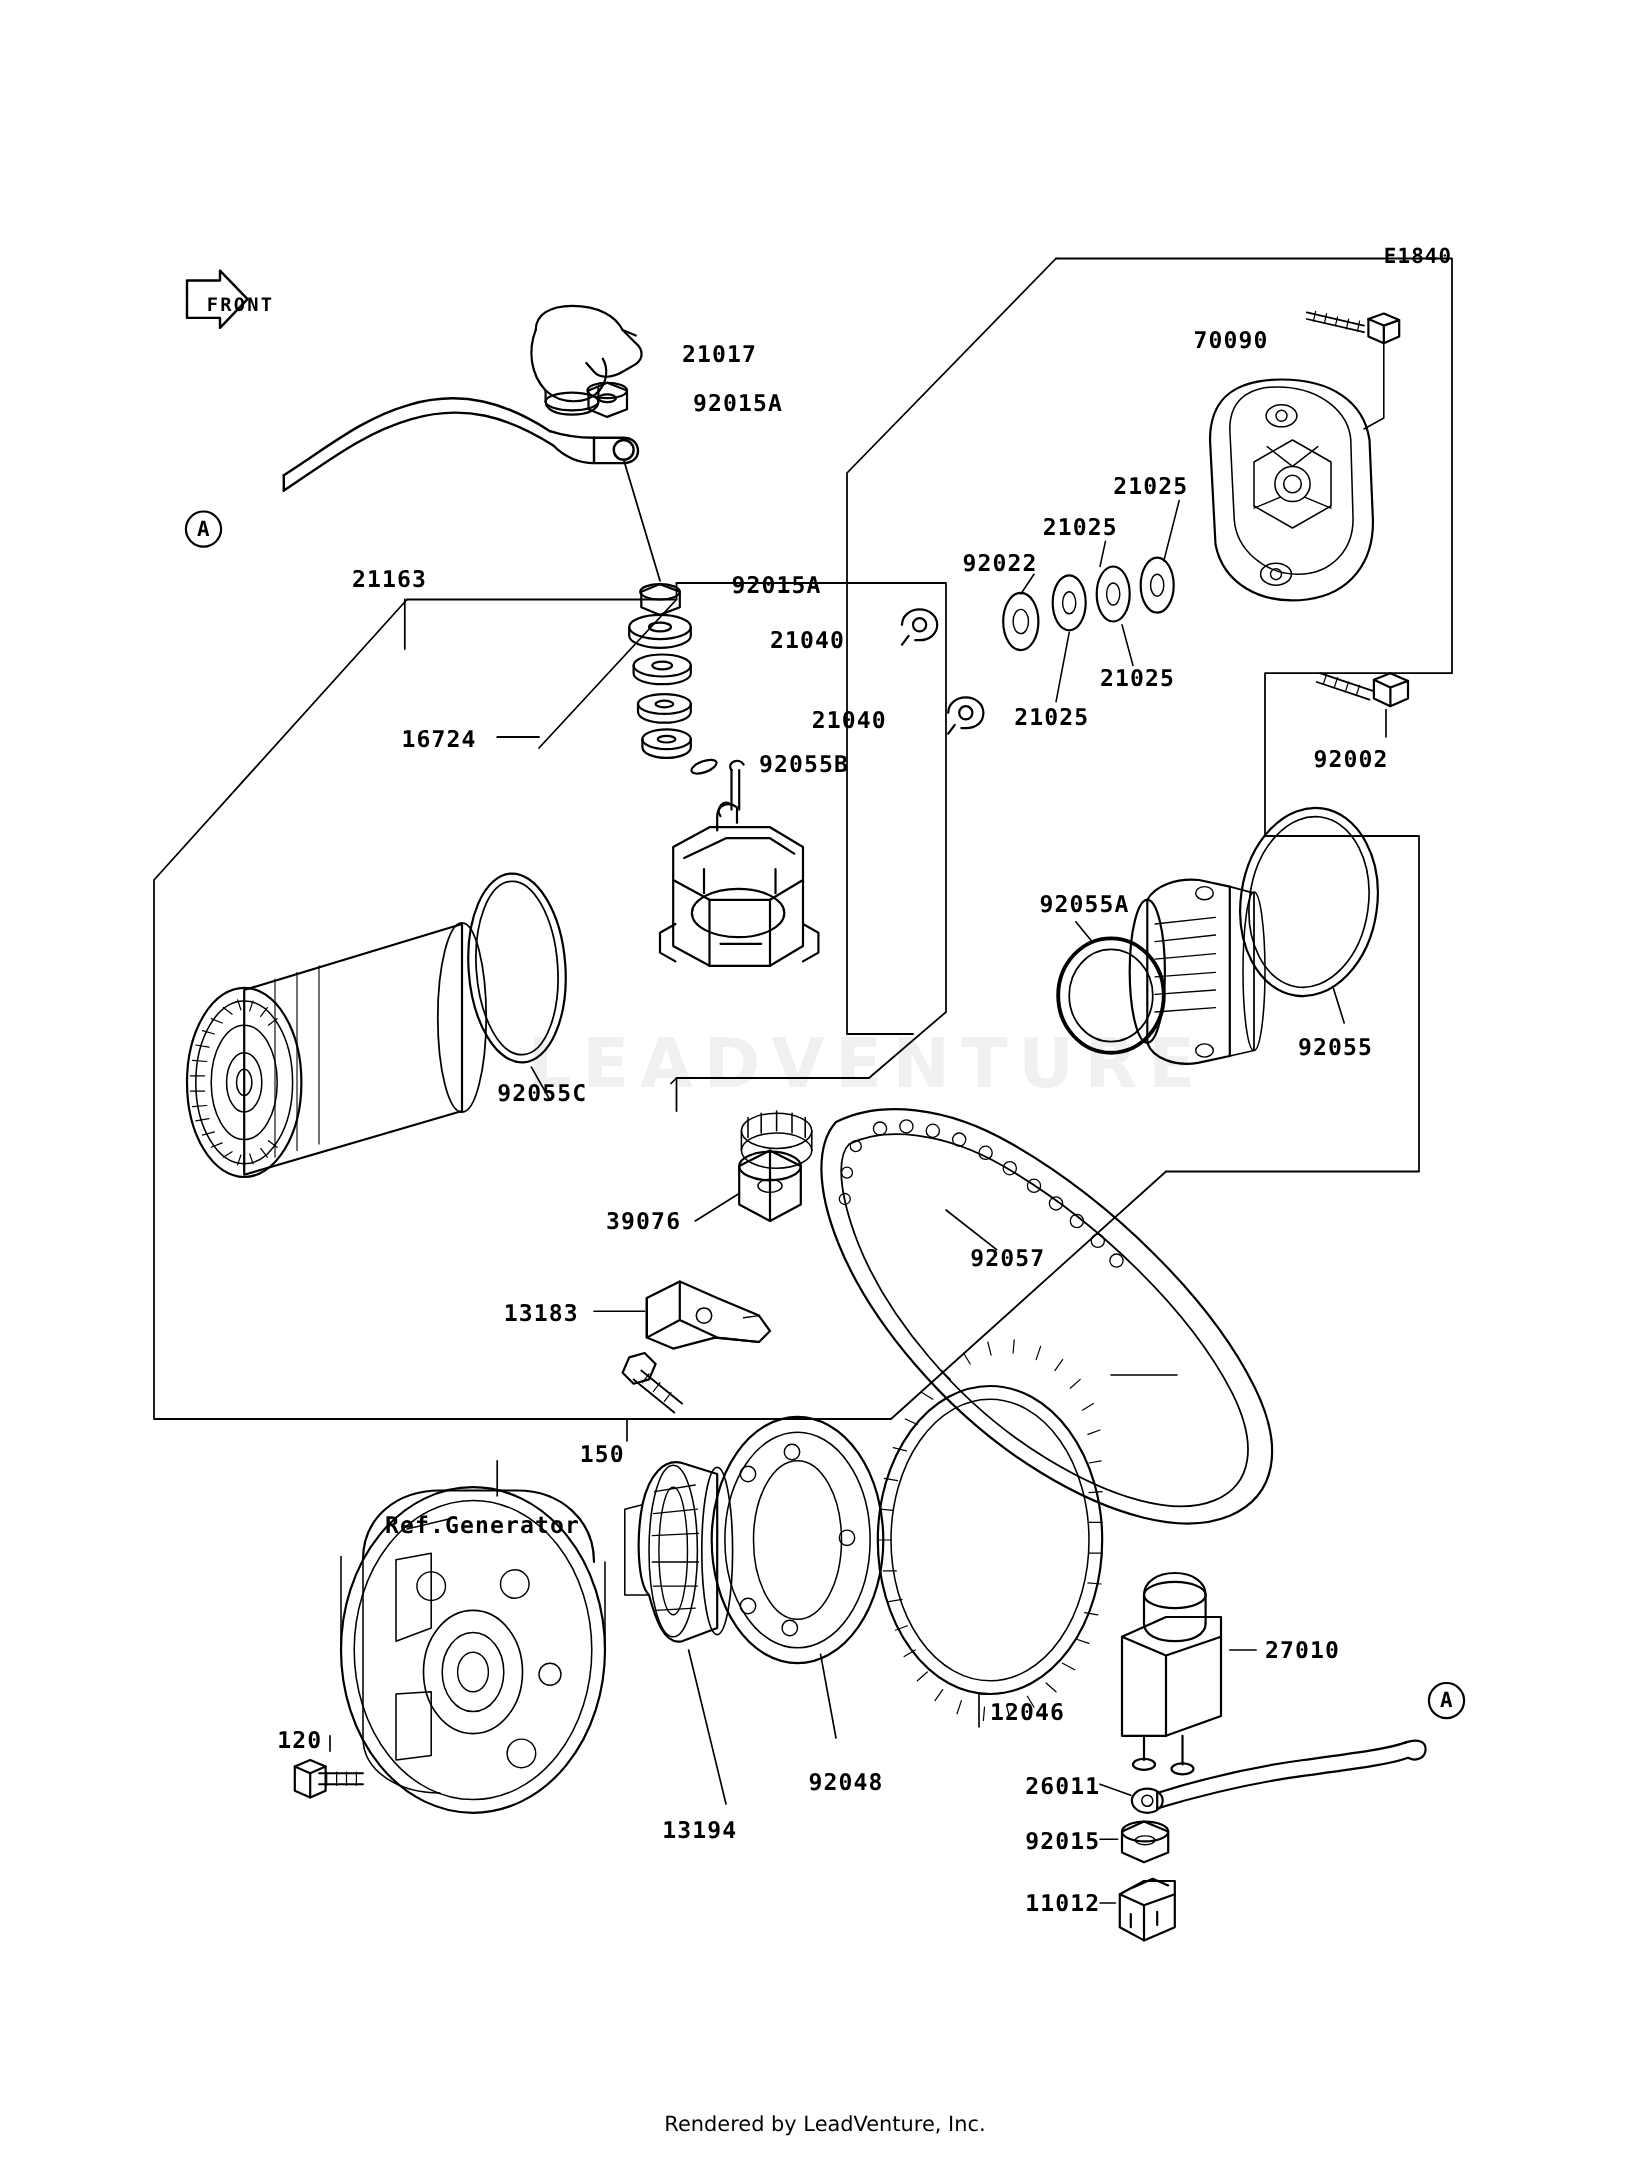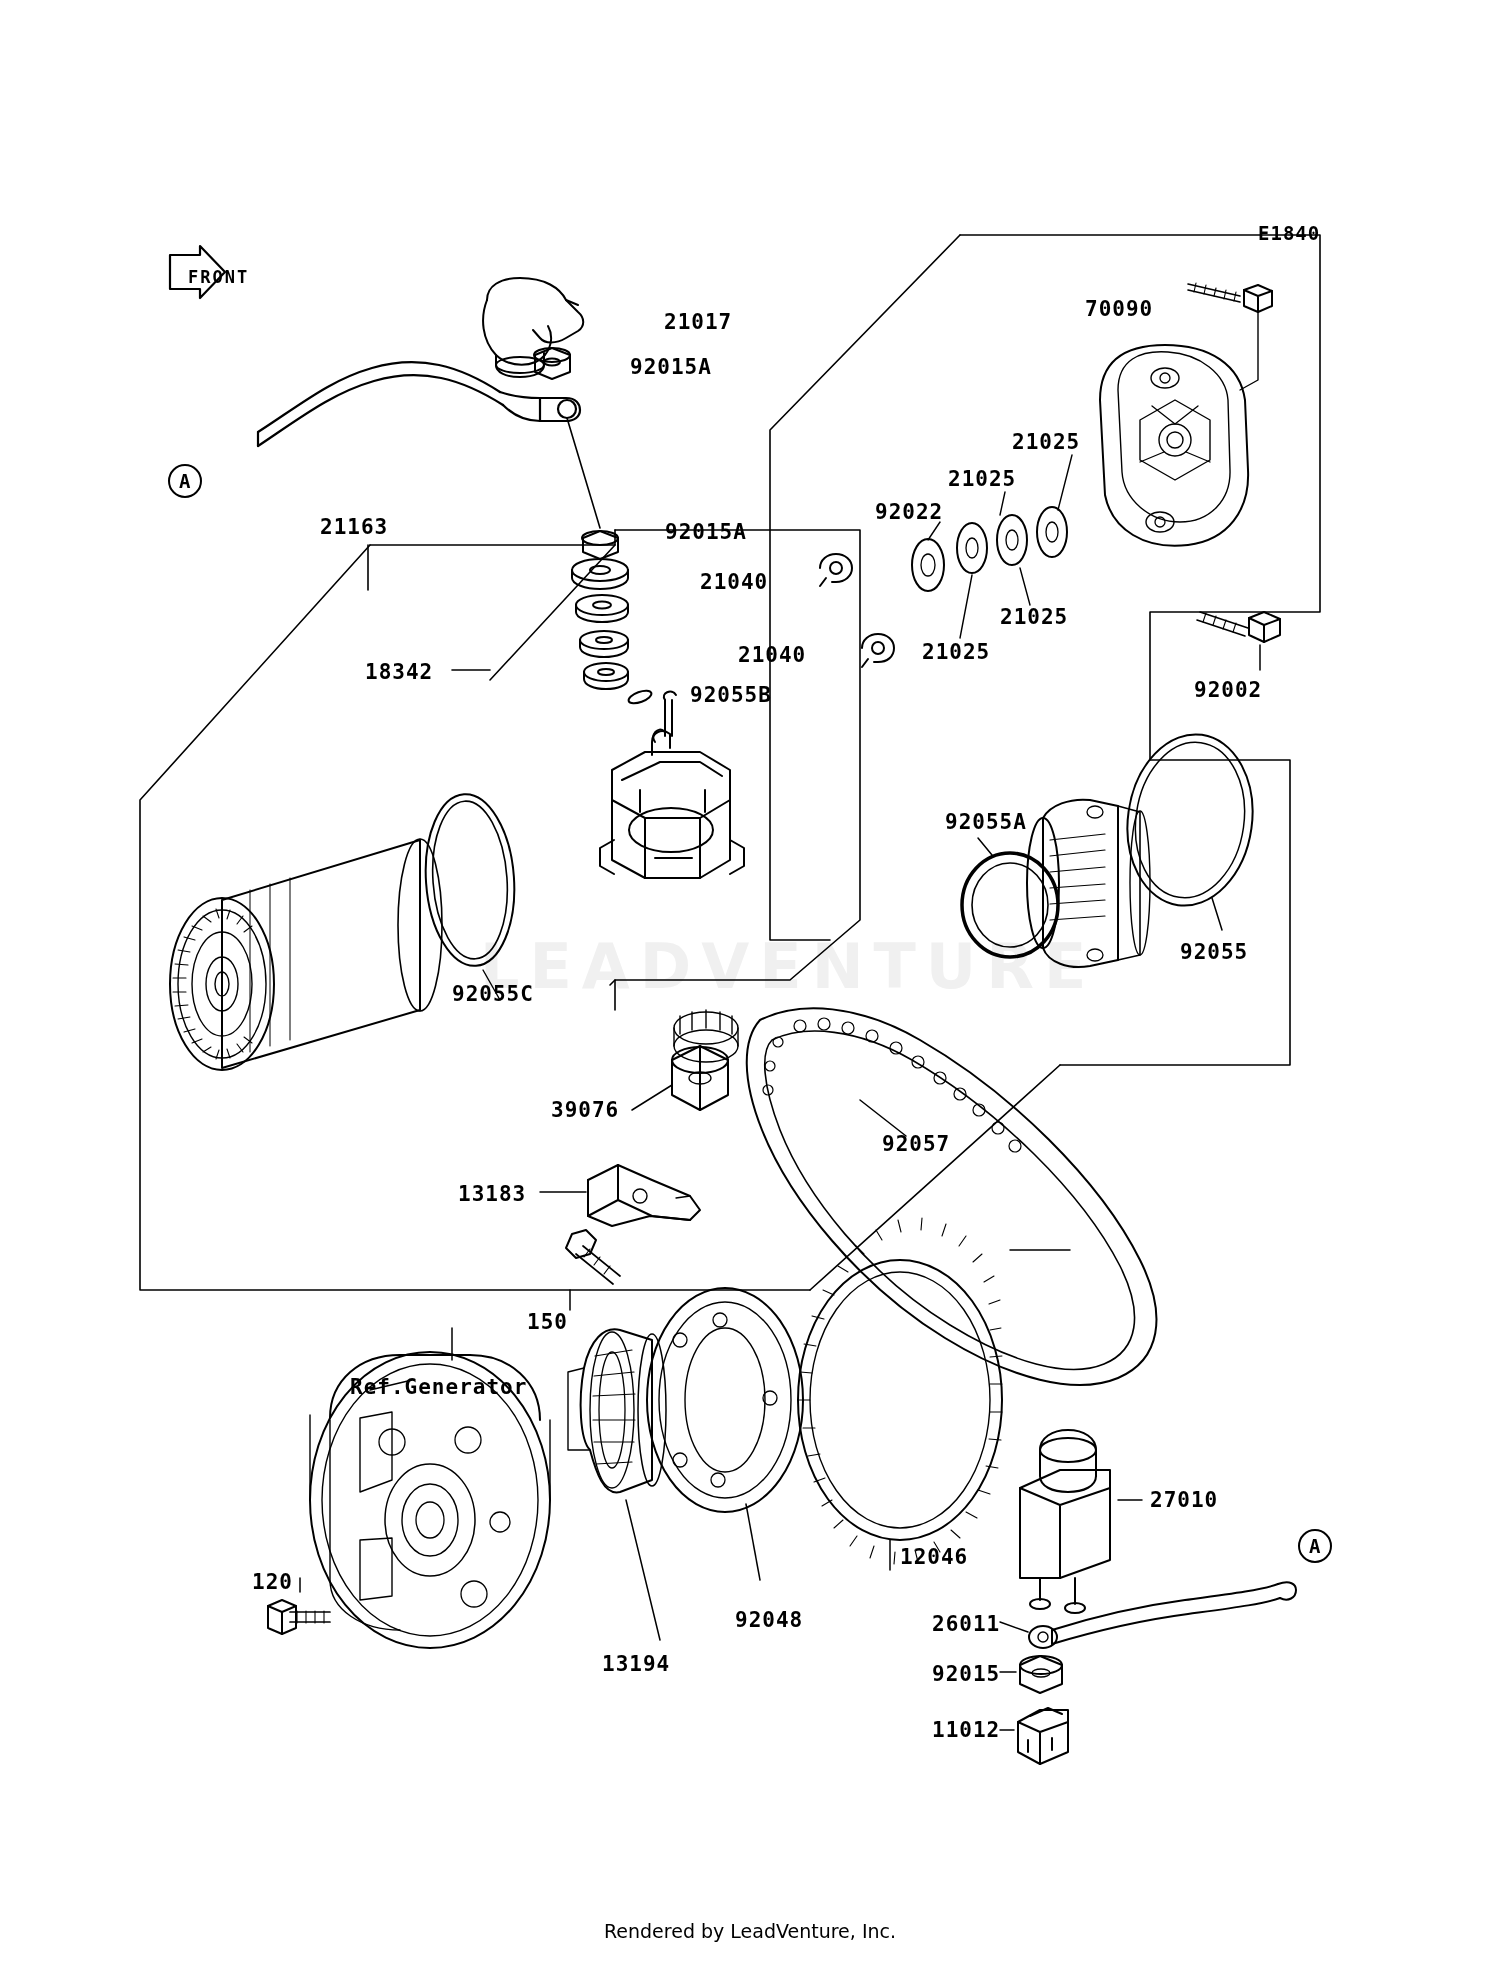--- a/index.html
+++ b/index.html
@@ -456,32 +456,32 @@
     </g>
   </svg>
 
   <div class="diagcode" style="left:1258px; top:222px;">E1840</div>
 
   <div class="lbl" style="left:350px; top:1375px;">Ref.Generator</div>
 
   <div class="callout" style="left:179px; top:470px;">A</div>
   <div class="callout" style="left:1309px; top:1535px;">A</div>
 
-  <div class="lbl" style="left:620px; top:310px;margin-left:44px;">21017</div>
+  <div class="lbl" style="left:620px; top:310px;">21017</div>
   <div class="lbl" style="left:630px; top:355px;">92015A</div>
   <div class="lbl" style="left:1085px; top:297px;">70090</div>
   <div class="lbl" style="left:320px; top:515px;">21163</div>
   <div class="lbl" style="left:665px; top:520px;">92015A</div>
   <div class="lbl" style="left:700px; top:570px;">21040</div>
   <div class="lbl" style="left:875px; top:500px;">92022</div>
   <div class="lbl" style="left:948px; top:467px;">21025</div>
   <div class="lbl" style="left:1012px; top:430px;">21025</div>
   <div class="lbl" style="left:1000px; top:605px;">21025</div>
   <div class="lbl" style="left:922px; top:640px;">21025</div>
-  <div class="lbl" style="left:365px; top:660px;">18342</div>
+  <div class="lbl" style="left:365px; top:660px;">16724</div>
   <div class="lbl" style="left:738px; top:643px;">21040</div>
   <div class="lbl" style="left:690px; top:683px;">92055B</div>
   <div class="lbl" style="left:1194px; top:678px;">92002</div>
   <div class="lbl" style="left:945px; top:810px;">92055A</div>
   <div class="lbl" style="left:1180px; top:940px;">92055</div>
   <div class="lbl" style="left:452px; top:982px;">92055C</div>
   <div class="lbl" style="left:533px; top:1098px;margin-left:18px;">39076</div>
   <div class="lbl" style="left:882px; top:1132px;">92057</div>
   <div class="lbl" style="left:458px; top:1182px;">13183</div>
   <div class="lbl" style="left:527px; top:1310px;">150</div>

